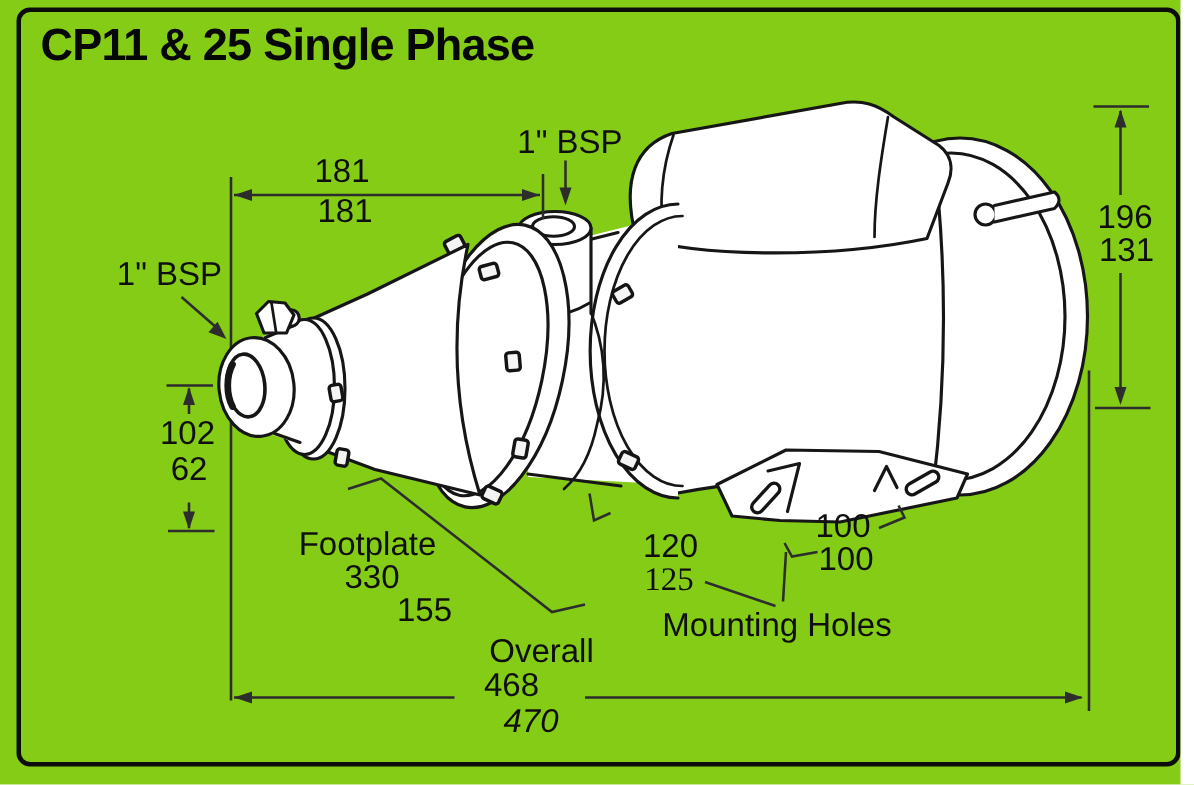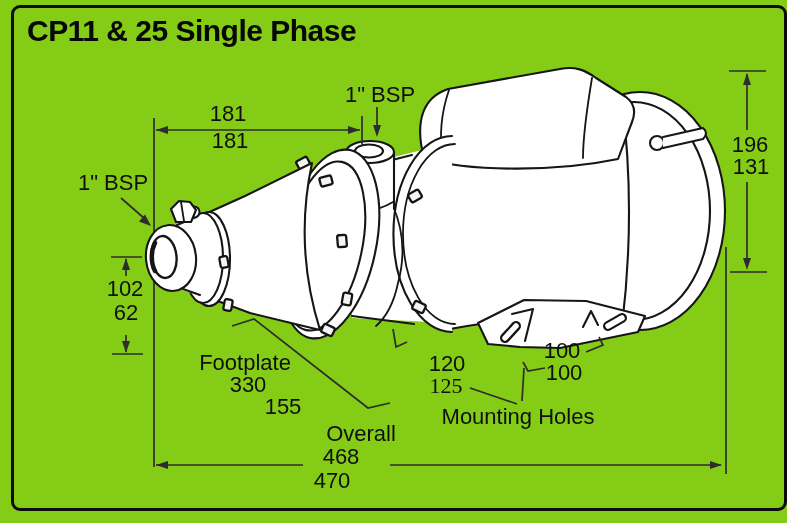--- a/index.html
+++ b/index.html
@@ -180,15 +180,15 @@
   <div class="lbl" style="left:447px;top:364px;">120</div>
   <div class="lbl" style="left:446px;top:386px;font-family:Liberation Serif, serif;">125</div>
 
   <div class="lbl" style="left:562px;top:351px;">100</div>
   <div class="lbl" style="left:564px;top:373px;">100</div>
 
   <div class="lbl" style="left:518px;top:417px;">Mounting Holes</div>
 
   <div class="lbl" style="left:341px;top:434px;margin-left:20px;">Overall</div>
   <div class="lbl" style="left:341px;top:457px;text-align:center;">468</div>
-  <div class="lbl" style="left:332px;top:481px;">470</div>
+  <div class="lbl" style="left:354px;top:481px;font-style:italic;">470</div>
 
 </div>
 
 </body></html>

